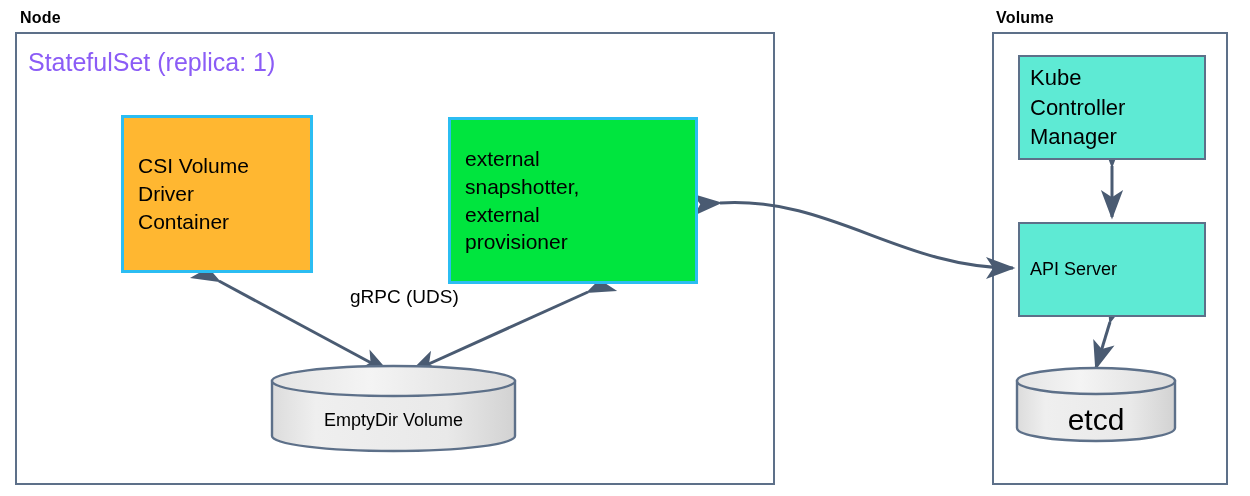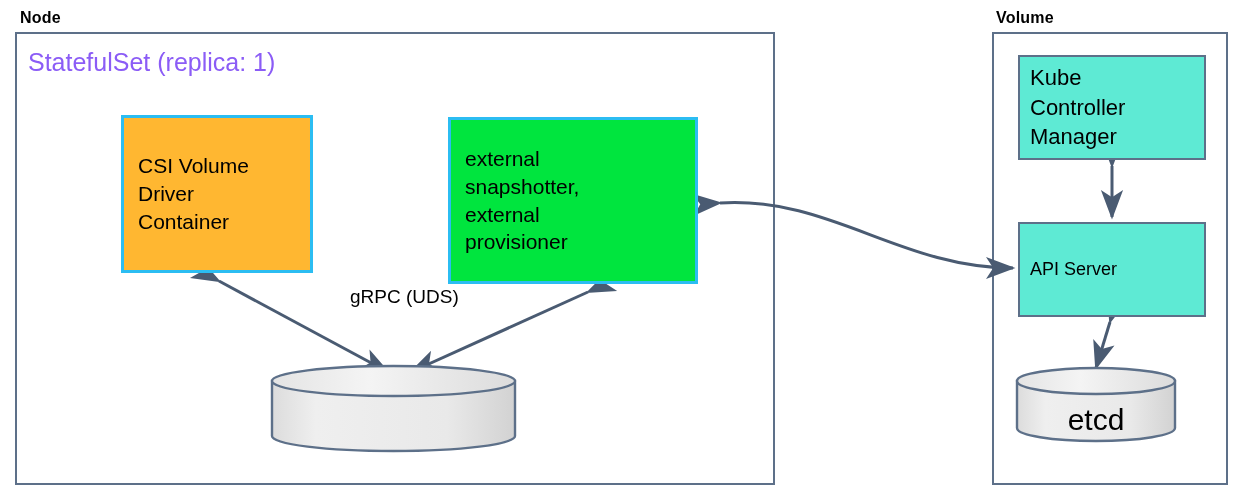--- a/index.html
+++ b/index.html
@@ -208,20 +208,23 @@
 Container</span>
   </div>
 
   <div class="box" id="external-controllers-box">
     <span class="box-text">external
 snapshotter,
 external
 provisioner</span>
   </div>
 
+  <div class="cylinder" id="emptydir-cylinder">
+    <span class="cyl-text">EmptyDir Volume</span>
+  </div>
 
   <div class="edge-label" id="grpc-label">gRPC (UDS)</div>
 
   <div class="gray-box" id="kube-controller-manager-box">
     <span class="box-text">Kube
 Controller
 Manager</span>
   </div>
 
   <div class="gray-box" id="api-server-box">

